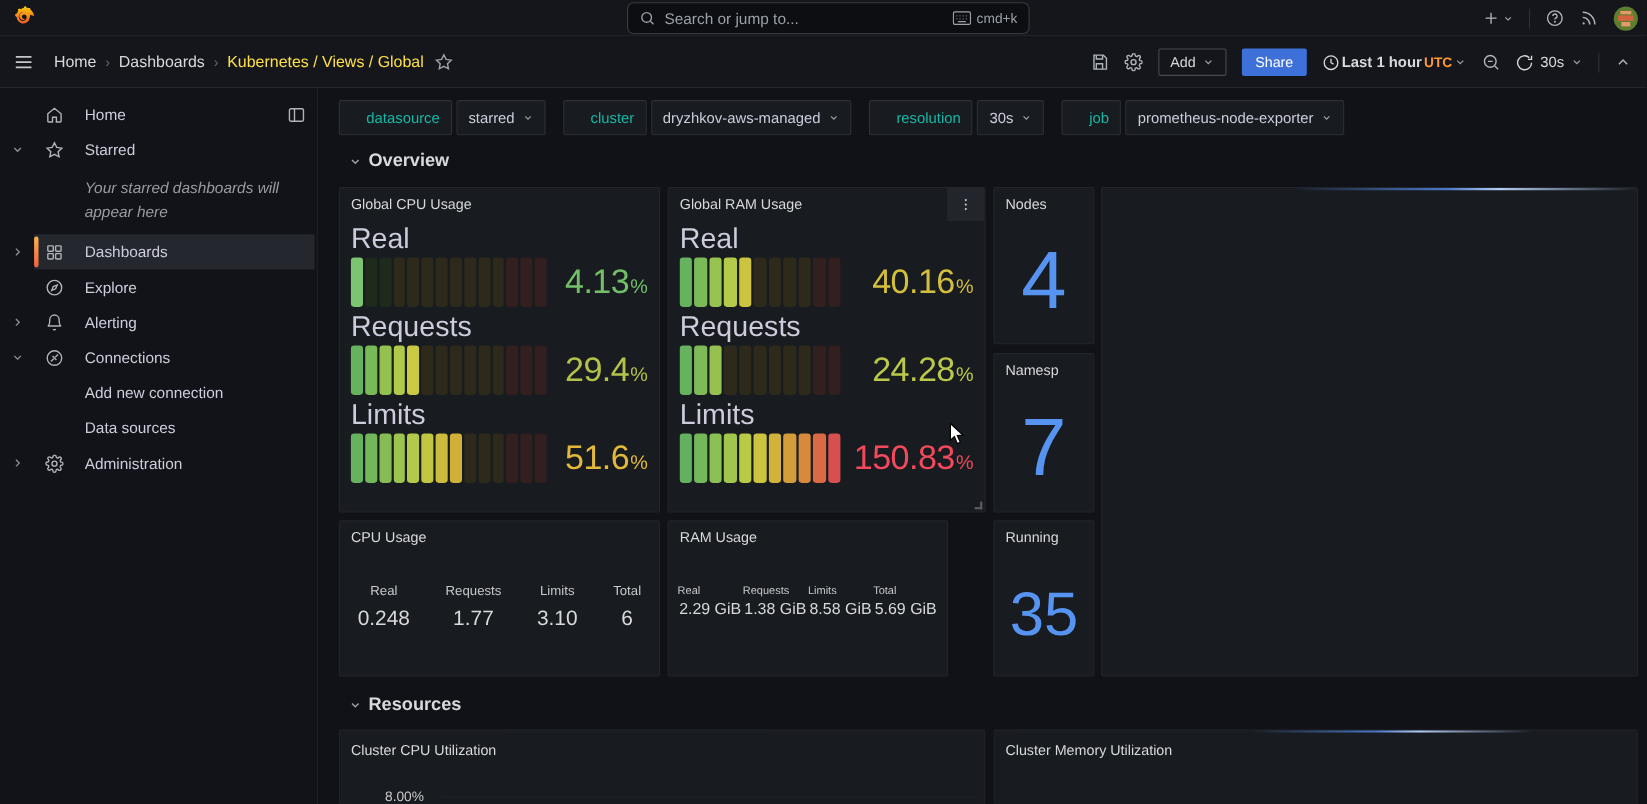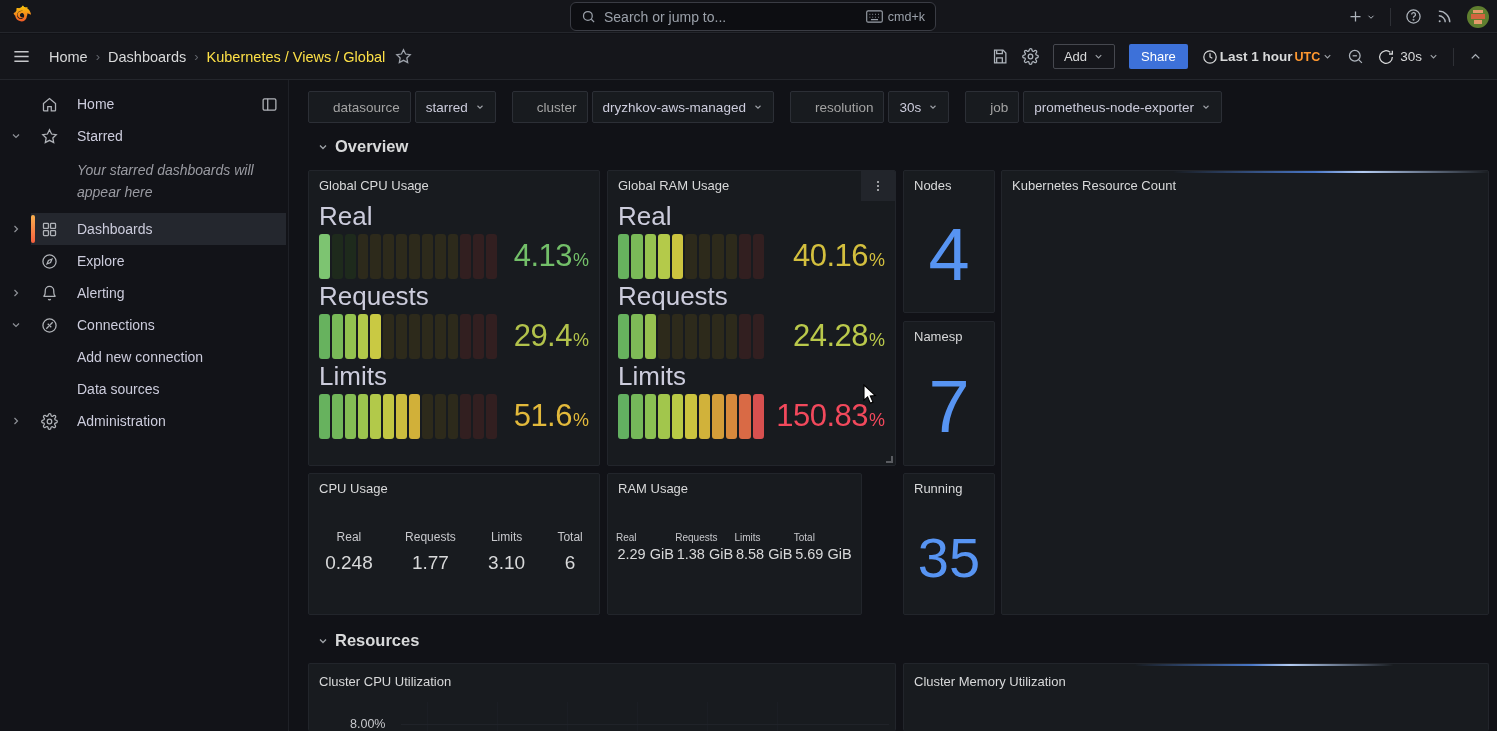--- a/index.html
+++ b/index.html
@@ -47,21 +47,21 @@
   .side-item.active .bg { position:absolute; left:31px; right:2px; top:0; bottom:0; background:#24272e; }
   .side-item.active .bar { position:absolute; left:31px; top:2px; bottom:2px; width:4px; border-radius:2px; background:linear-gradient(#f9b04f,#f55f3e); }
   .side-item > * { z-index:1; }
   .starred-empty { margin:8px 16px 10px 77px; font-size:14px; font-style:italic; color:#9a9ba2; line-height:1.55; }
   .dock-icon { position:absolute; right:10px; color:#b0b3b8; display:flex; }
 
   
   .filters { position:absolute; left:308px; top:91px; display:flex; gap:16px; }
   .fgroup { display:flex; gap:4px; }
   .pill { height:32px; display:flex; align-items:center; padding:0 10px; background:#181b1f; border:1px solid #2c2f36; border-radius:2px; font-size:13.5px; }
-  .pill.flabel { color:#a3a3a3;padding-left:24px; }
+  .pill.flabel { color:#14b8a6;padding-left:24px; }
   .pill.fvalue { color:#ccccdc; gap:7px; cursor:pointer; }
   .caret { color:#9fa3a8; display:flex; }
 
   .section-head { position:absolute; display:flex; align-items:center; gap:6px; font-size:16.5px; font-weight:700; color:#d8d9da; cursor:pointer; }
 
   .panel { position:absolute; background:#181b1f; border:1px solid #22252b; border-radius:2px; overflow:hidden; }
   .ptitle { font-size:13px; font-weight:500; color:#d8d9da; padding:7px 10px 4px 10px; white-space:nowrap; overflow:hidden; }
   .kebab { position:absolute; right:0; top:0; width:34px; height:30px; background:#22252b; display:flex; align-items:center; justify-content:center; color:#c7c8cc; cursor:pointer; }
   .resize-corner { position:absolute; right:2px; bottom:2px; width:7px; height:7px; border-right:2px solid #5a5c61; border-bottom:2px solid #5a5c61; }
 
@@ -572,21 +572,20 @@
     <div class="resize-corner"></div>
   </div>
 
   <div class="panel" style="left:903px; top:170px; width:92px; height:143px;">
     <div class="ptitle">Nodes</div>
     <div class="bigstat" style="font-size:74px;">4</div>
   </div>
 
   <div class="panel" style="left:1001px; top:170px; width:488px; height:445px;">
     <div class="shimmer" style="left:170px; width:318px;"></div>
-    <div class="ptitle">Kubernetes Resource Count</div>
   </div>
 
   <div class="panel" style="left:903px; top:321px; width:92px; height:145px;">
     <div class="ptitle">Namesp</div>
     <div class="bigstat" style="font-size:74px;">7</div>
   </div>
 
   <div class="panel" style="left:308px; top:473px; width:292px; height:142px;">
     <div class="ptitle">CPU Usage</div>
     <div class="stats-row">

